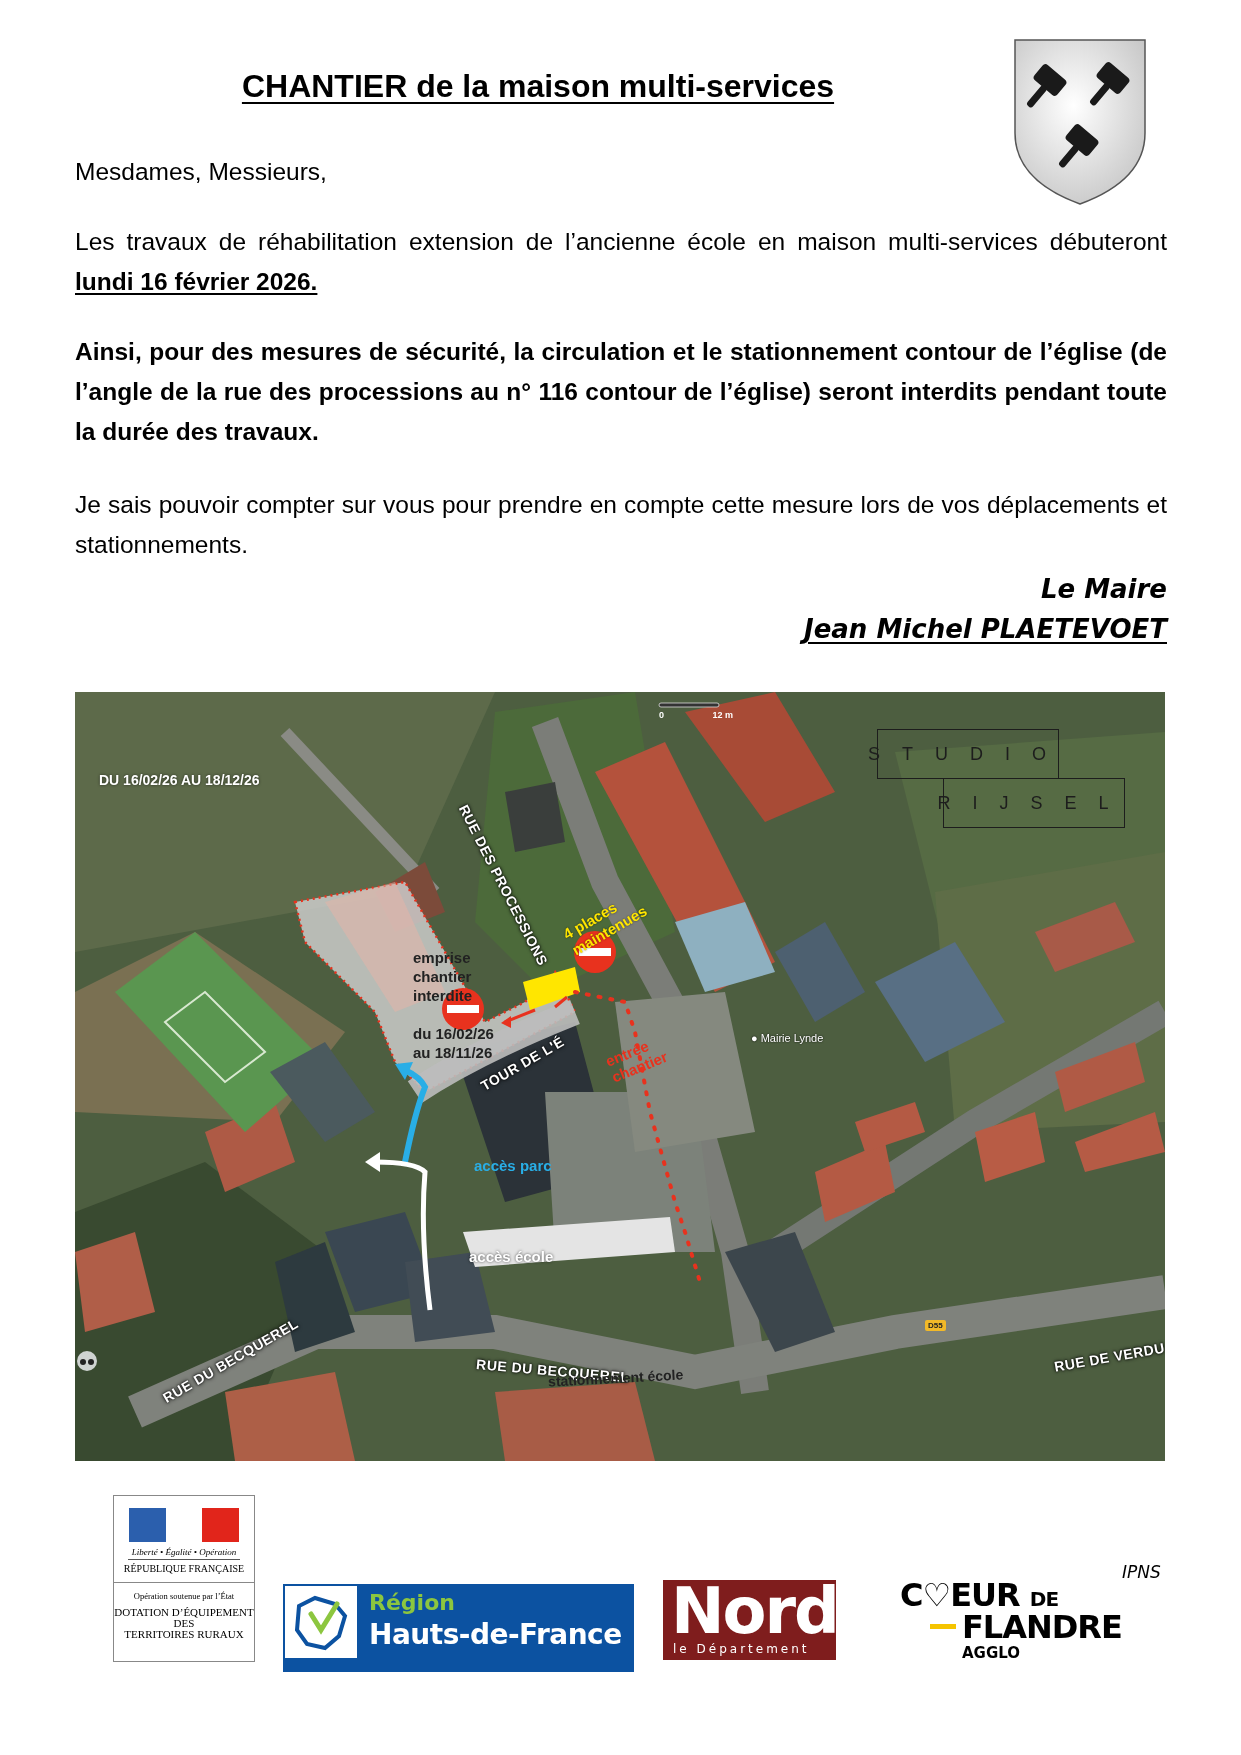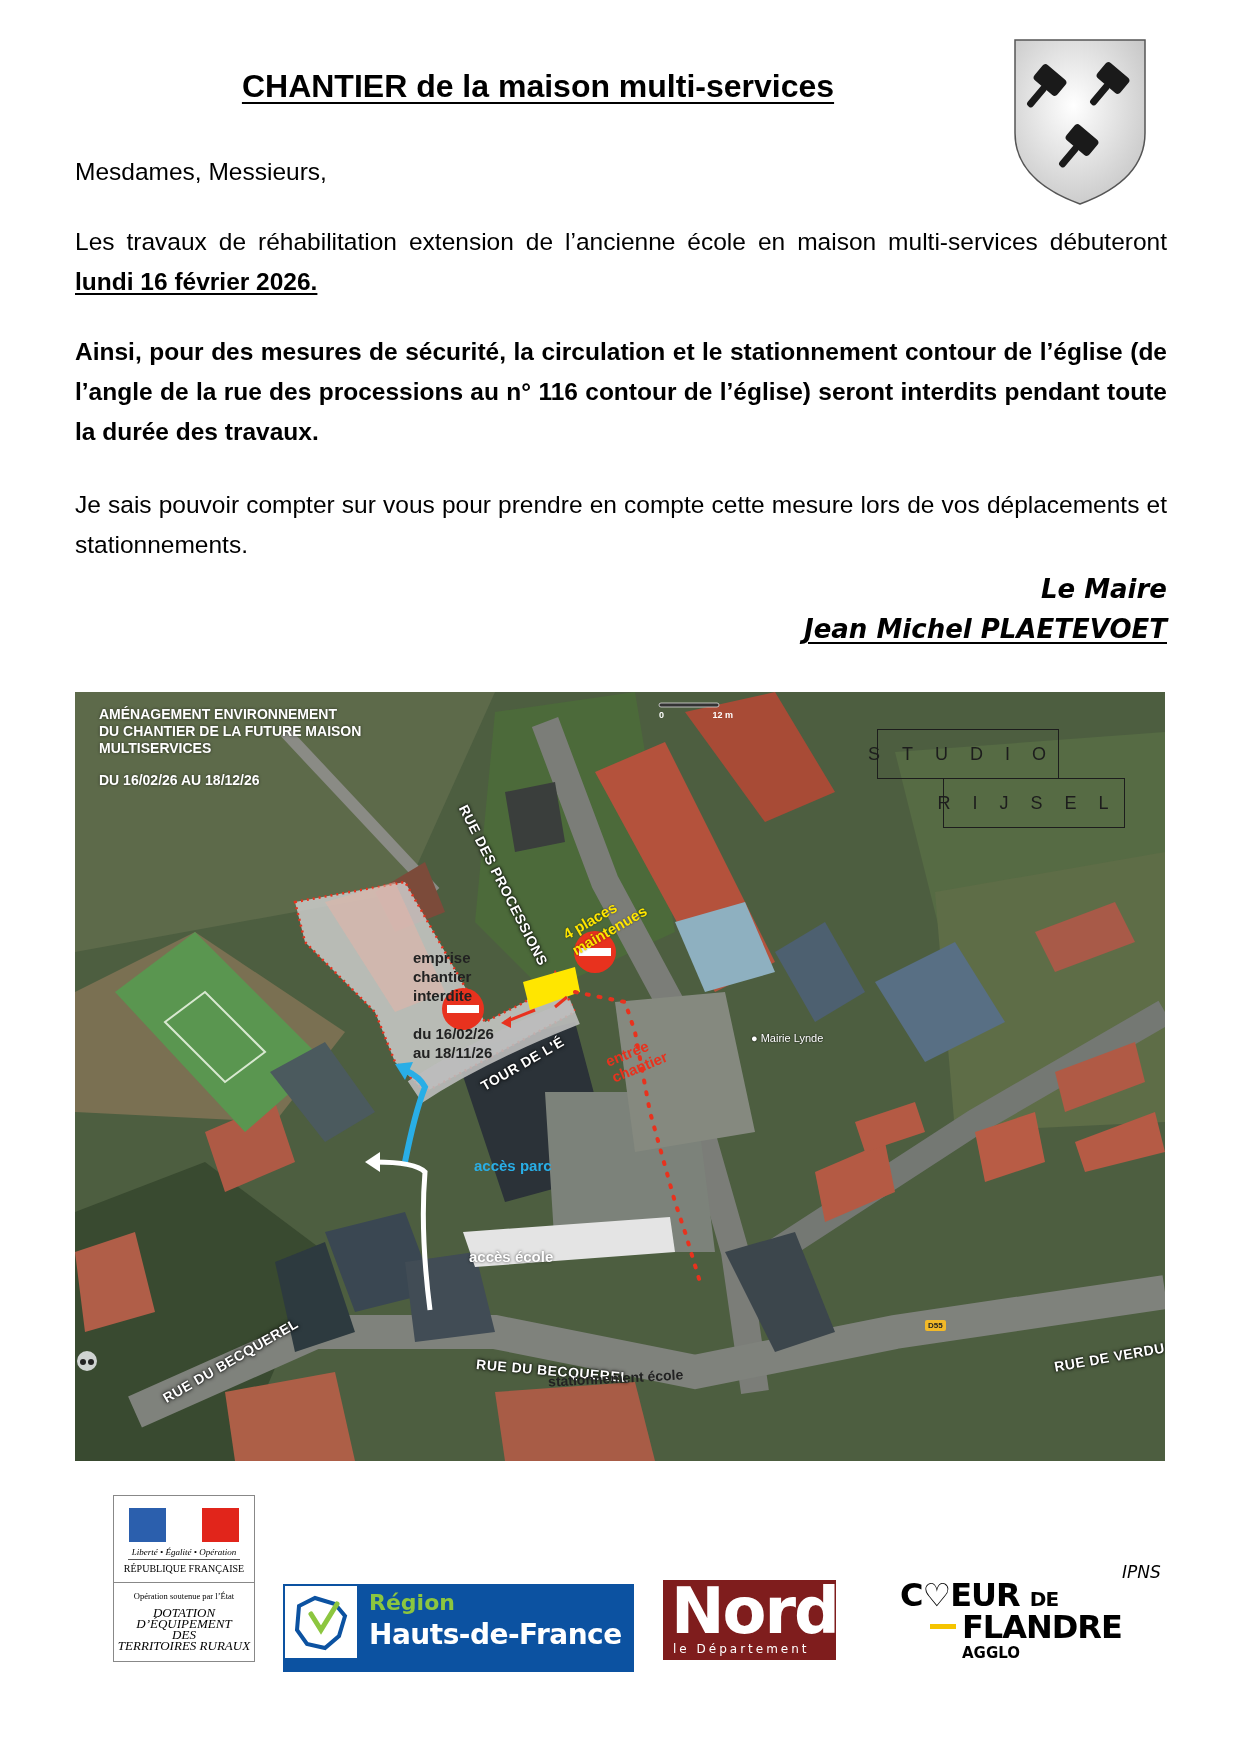--- a/index.html
+++ b/index.html
@@ -154,25 +154,20 @@
         <rect x="504" y="256" width="32" height="8" fill="#fff"></rect>
     </g>
 
     <rect x="584" y="11" width="60" height="4" rx="2" fill="#333" stroke="#ddd" stroke-width="0.8"></rect>
 
     <circle cx="12" cy="669" r="10" fill="#cfd3d1"></circle>
     <circle cx="8" cy="670" r="3" fill="#222"></circle>
       <circle cx="16" cy="670" r="3" fill="#222"></circle>
   </svg>
 
-  <div class="lbl map-title">
-    <div>AMÉNAGEMENT ENVIRONNEMENT</div>
-    <div>DU CHANTIER DE LA FUTURE MAISON</div>
-    <div>MULTISERVICES</div>
-  </div>
   <div class="lbl map-dates">DU 16/02/26 AU 18/12/26</div>
 
   <div class="lbl scale">
     <span>0</span>
     <span style="margin-left:46px">12 m</span>
   </div>
 
   <div class="studio" style="left:868px;top:86px;width:180px;height:48px;">RIJSEL</div>
   <div class="studio" style="left:802px;top:37px;width:180px;height:48px;">STUDIO</div>
 
@@ -213,21 +208,21 @@
 <div class="logo-rf">
   <div style="margin:12px auto 0;width:110px;height:34px;display:flex;">
     <div style="flex:1;background:#2b5fad;"></div>
       <div style="flex:1;background:#fff;"></div>
       <div style="flex:1;background:#e1251b;"></div>
   </div>
   <div style="text-align:center;font-size:9px;font-style:italic;margin-top:5px;border-bottom:1px solid #555;margin-left:14px;margin-right:14px;padding-bottom:2px;">Liberté • Égalité • Opération</div>
   <div style="text-align:center;font-size:10px;margin-top:3px;">RÉPUBLIQUE FRANÇAISE</div>
   <div style="border-top:1px solid #888;margin-top:8px;"></div>
   <div style="text-align:center;font-size:8.5px;margin-top:8px;">Opération soutenue par l’État</div>
-  <div style="text-align:center;font-size:13px;margin-top:6px;line-height:11px;font-style:italic;">
+  <div style="text-align:center;font-size:11px;margin-top:6px;line-height:11px;">
     <div>DOTATION D’ÉQUIPEMENT</div>
     <div>DES</div>
     <div>TERRITOIRES RURAUX</div>
   </div>
 </div>
 
 <div class="logo-hdf">
   <div style="position:absolute;left:2px;top:2px;width:72px;height:72px;background:#fff;">
     <svg width="72" height="72" viewBox="0 0 72 72">
       <path d="M14 20 L30 12 L50 18 L60 30 L54 50 L40 62 L22 58 L12 44 Z" fill="none" stroke="#0c52a1" stroke-width="4"></path>

